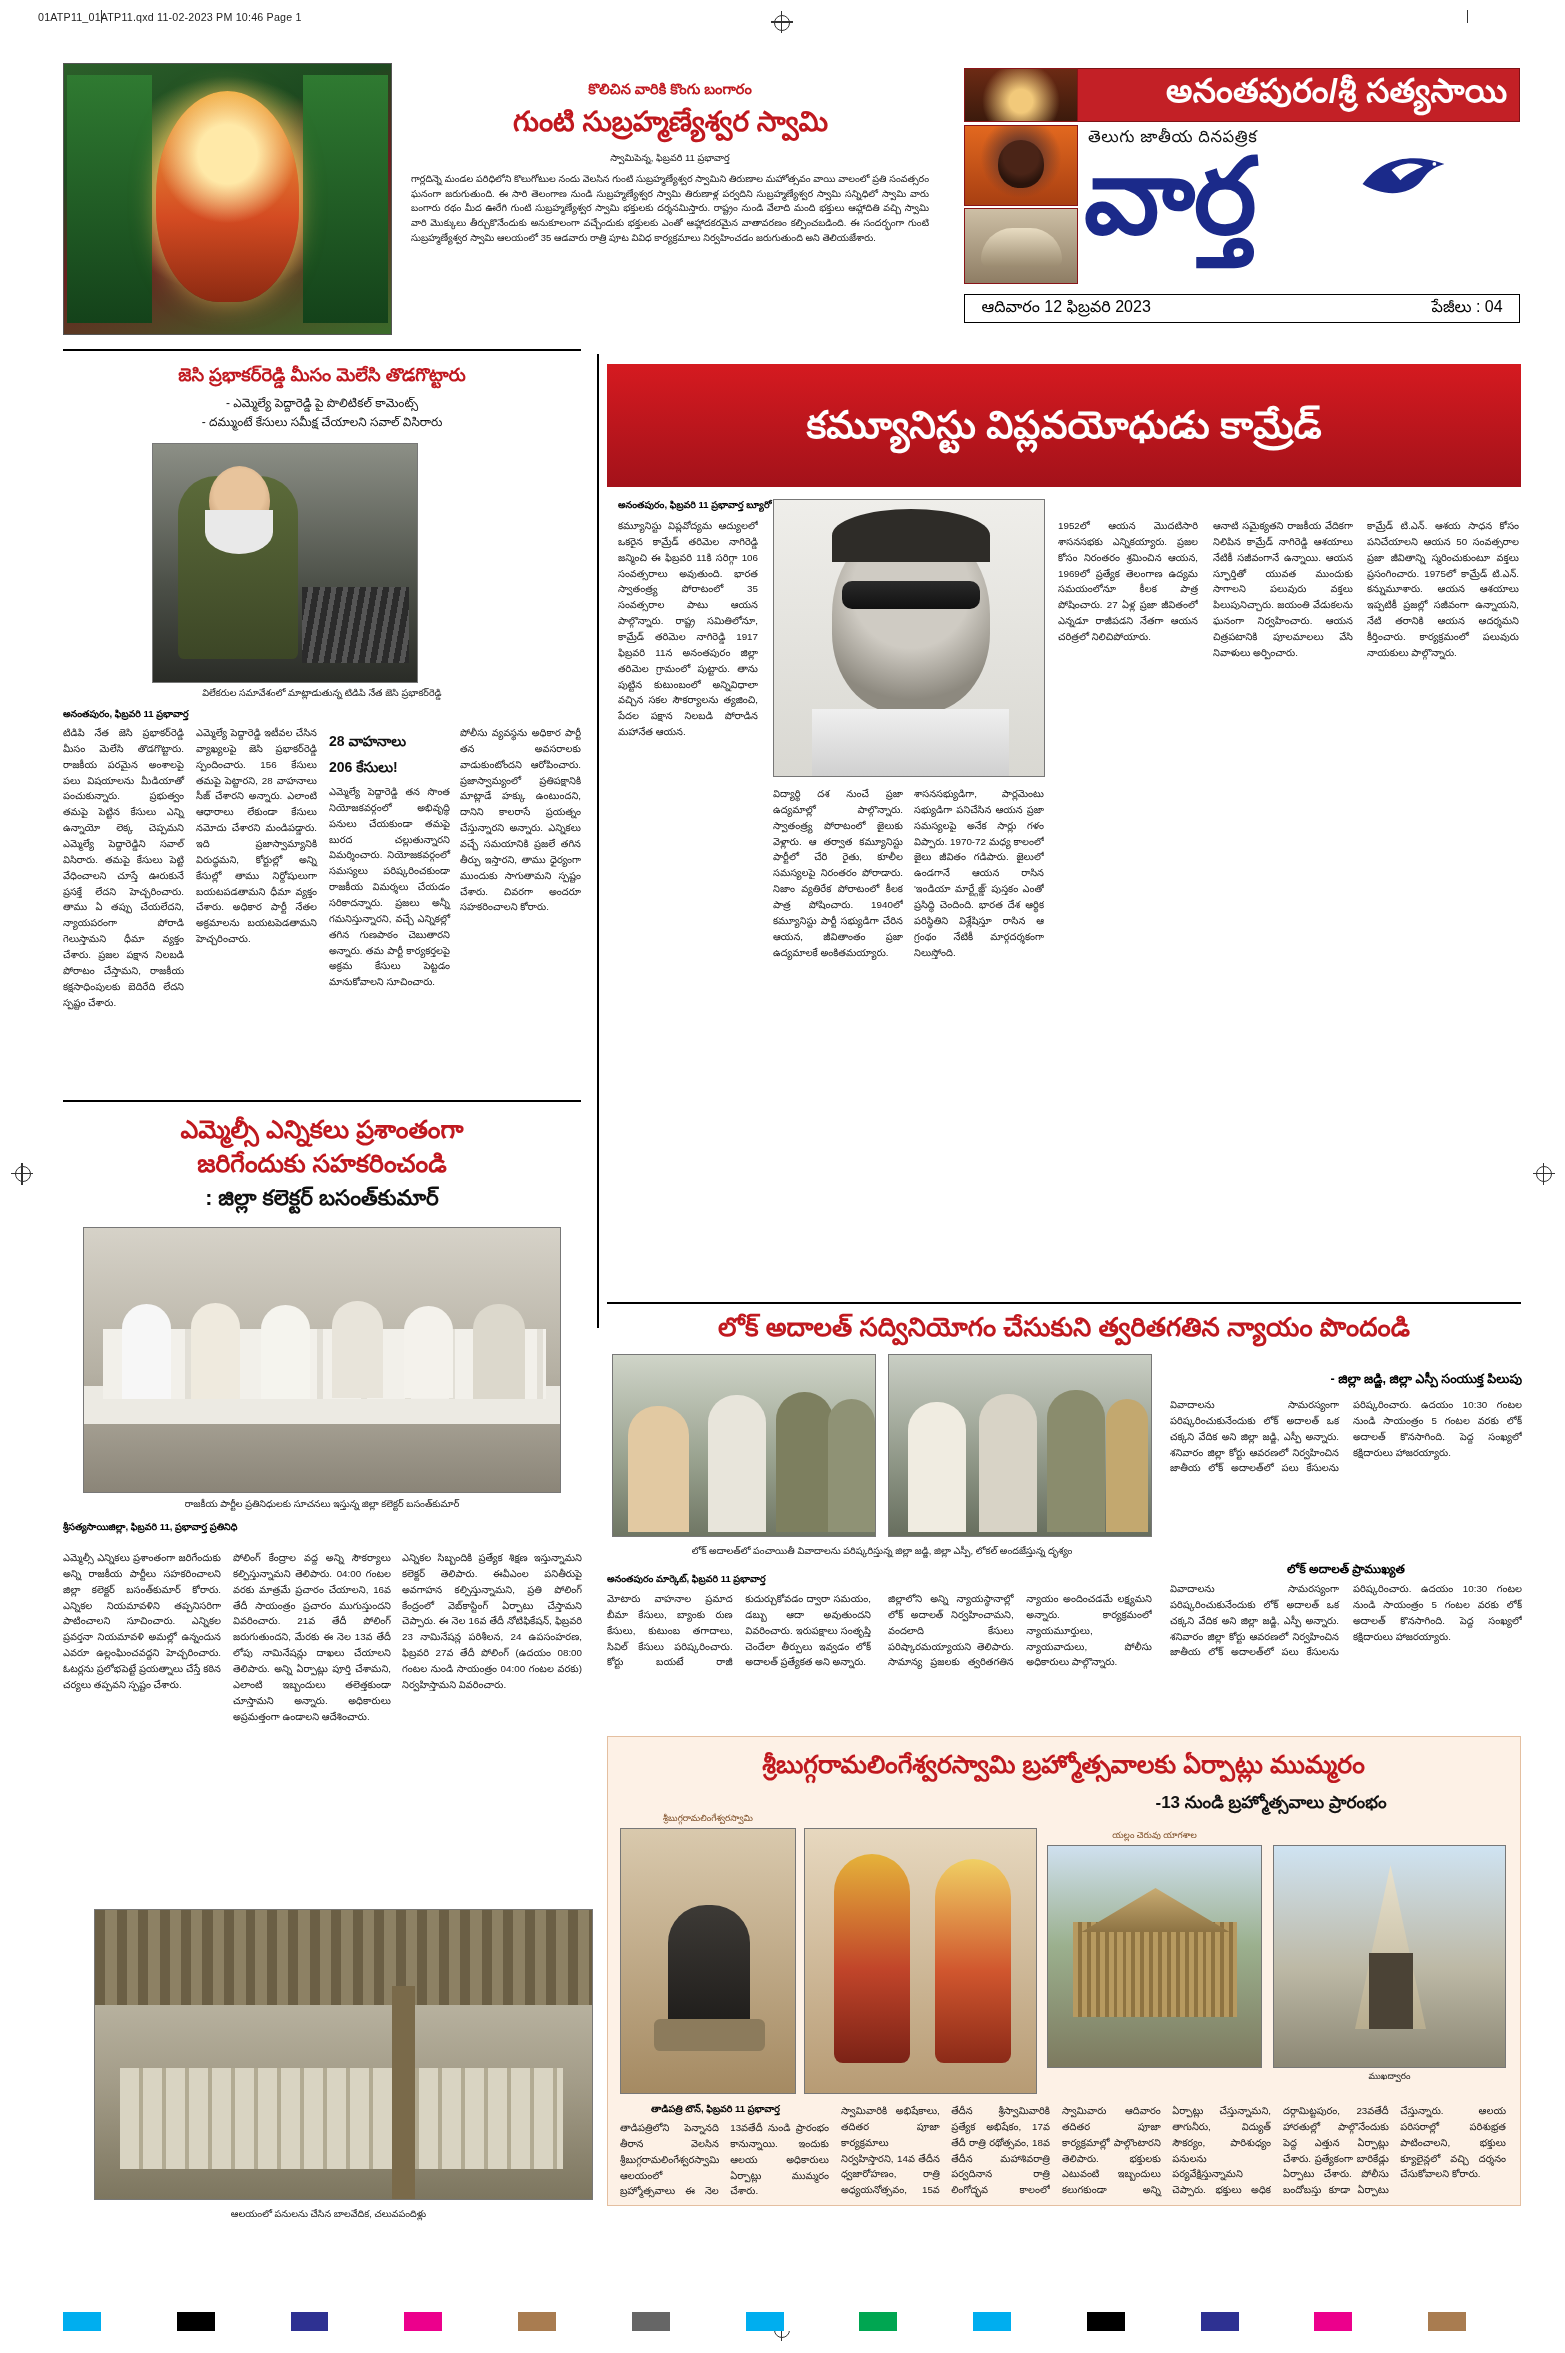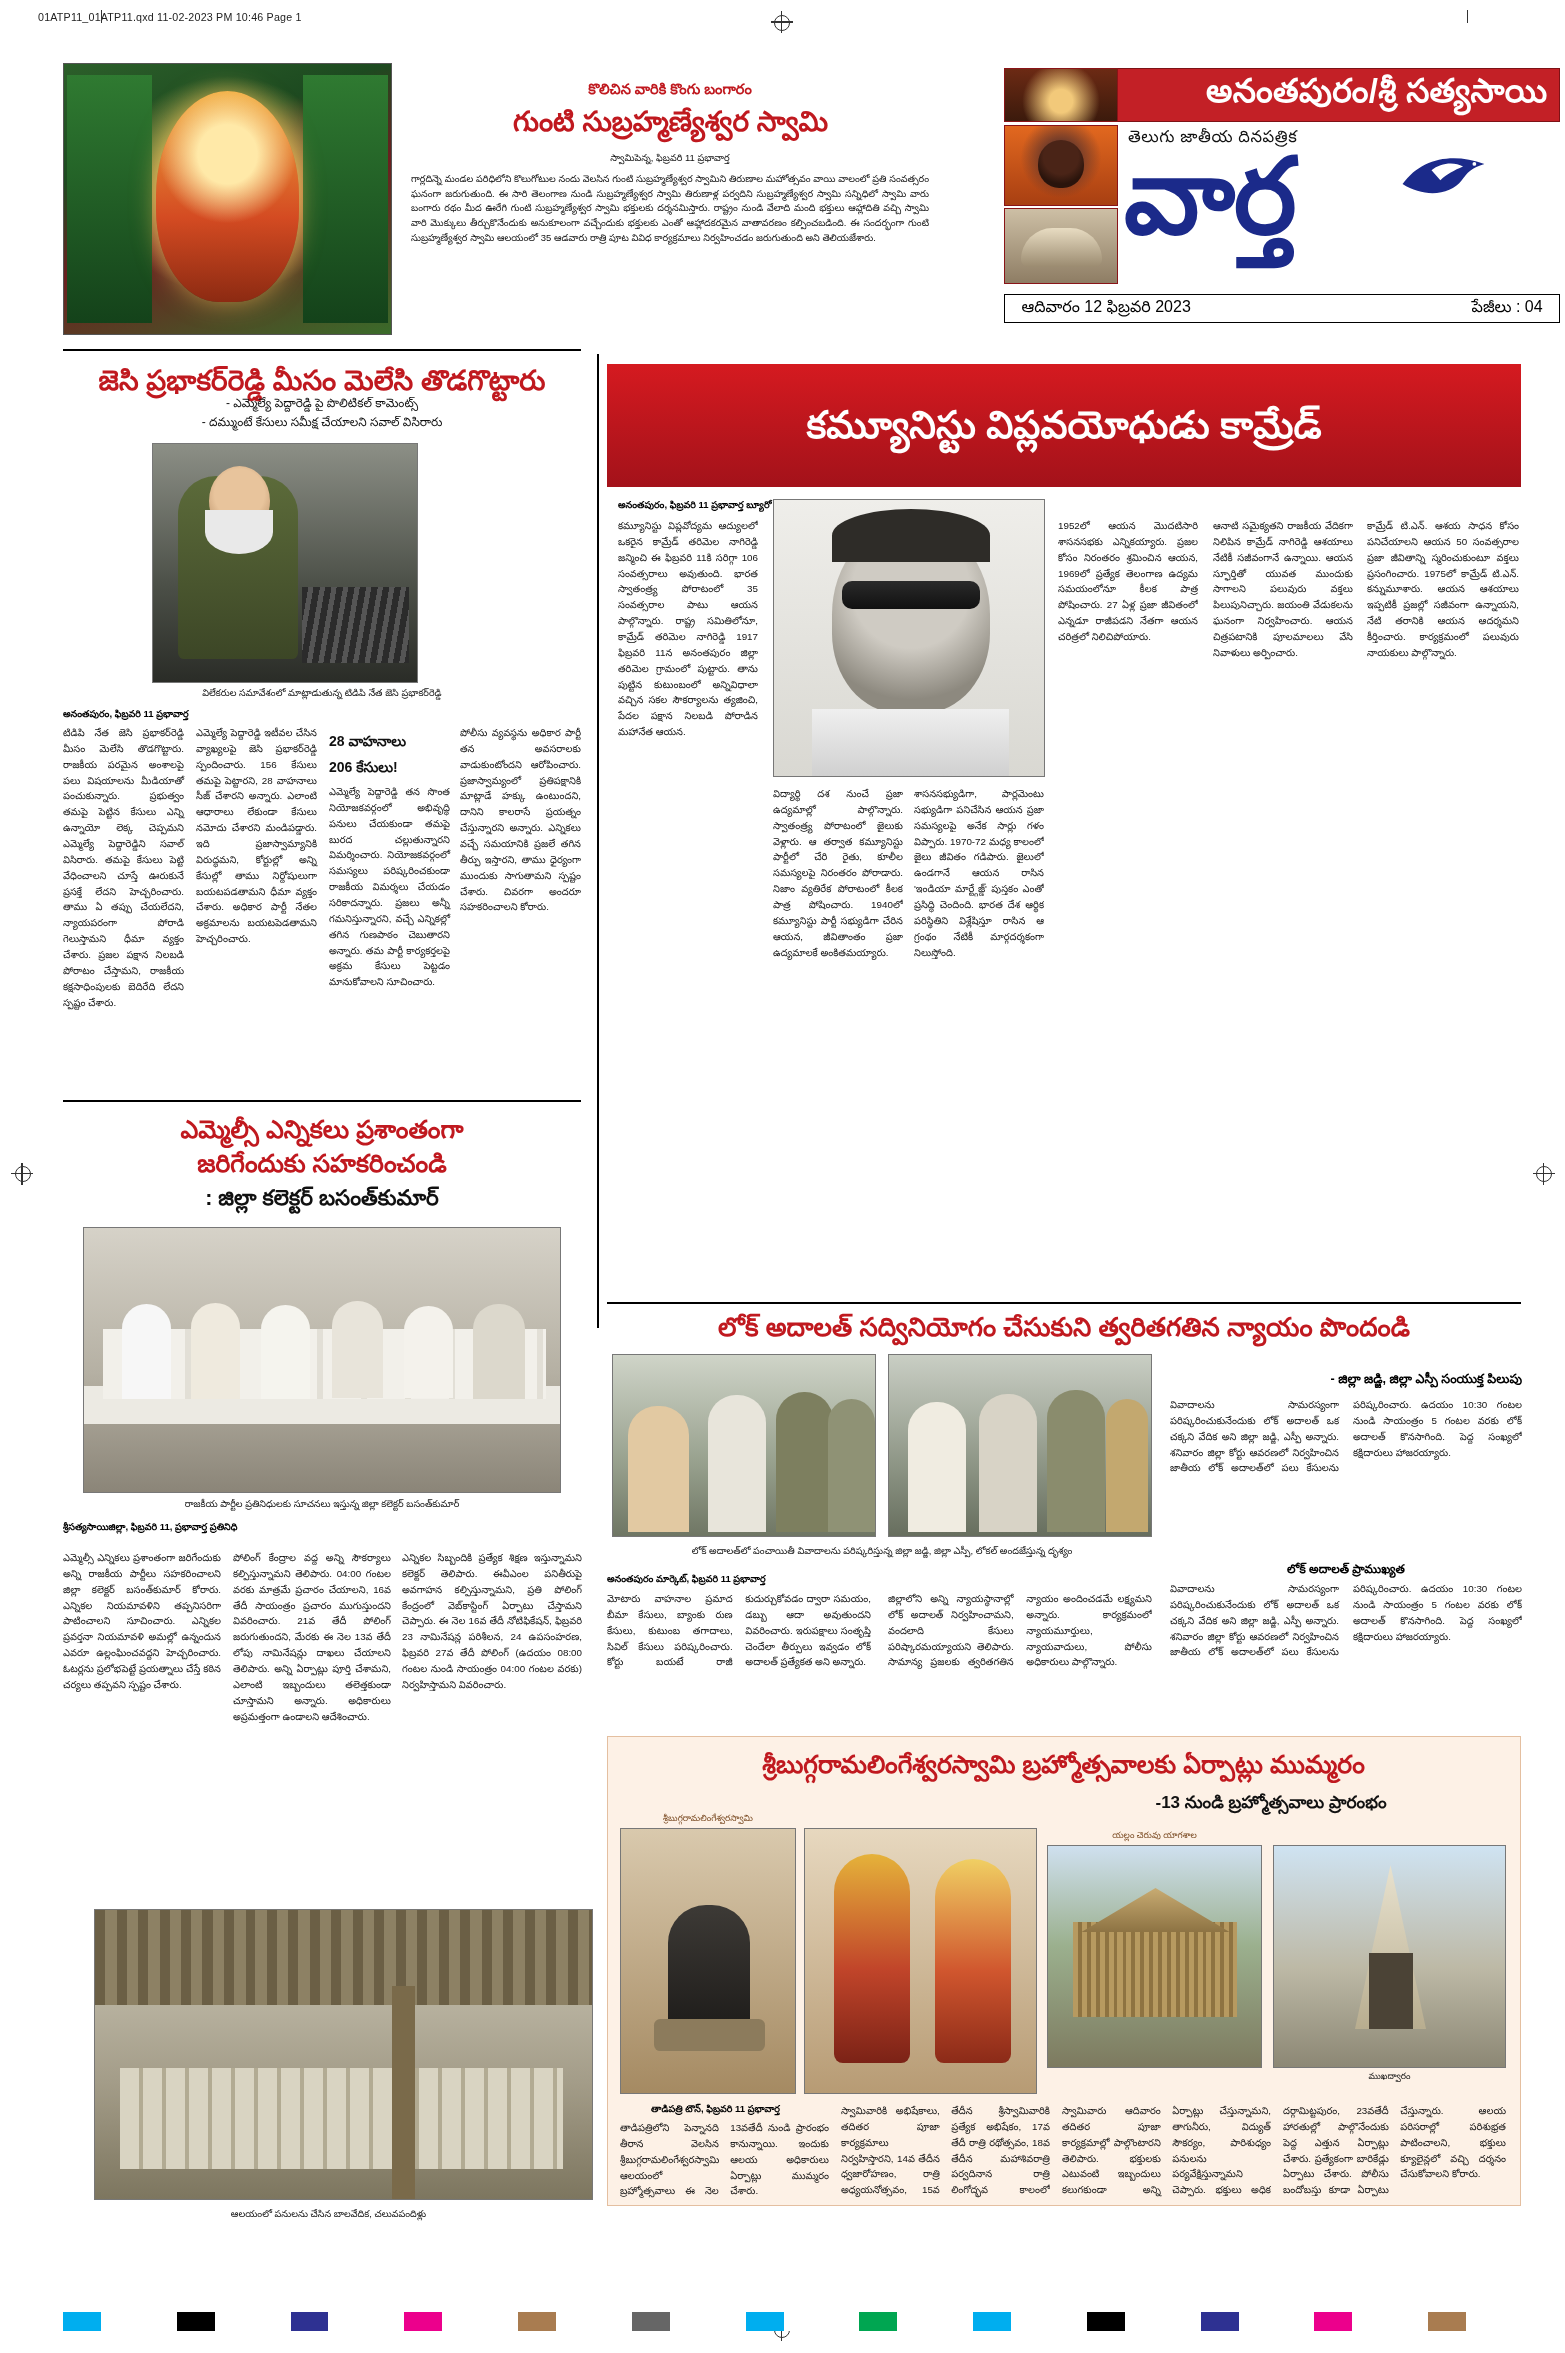--- a/index.html
+++ b/index.html
@@ -50,21 +50,21 @@
     line-height: 1.62;
     text-align: justify;
     color: #111;
   }
   .rule-h { position: absolute; background: #000; }
   .rule-v { position: absolute; background: #000; }
 
   
   #masthead {
     position: absolute;
-    left: 1004px; top: 68px;
+    left: 964px; top: 68px;
     width: 556px; height: 310px;
   }
   .mh-band {
     position: absolute; left: 0; top: 0;
     width: 556px; height: 54px;
     background: #c32026;
     border: 1.3px solid #7d1216;
     display: flex; align-items: center; justify-content: flex-end;
     box-sizing: border-box;
     padding-right: 11.4px;
@@ -248,21 +248,21 @@
       <div class="garland"></div>
   </div>
 
   <div class="txtblock center" style="left:417px; top:81px; width:506px; font-size:14.5px; color:#c0191f; font-weight:bold;">కొలిచిన వారికి కొంగు బంగారం</div>
   <div class="txtblock center" style="left:405px; top:106px; width:531px; font-size:28px; color:#c0191f; font-weight:bold;">గుంటి సుబ్రహ్మణ్యేశ్వర స్వామి</div>
   <div class="txtblock center" style="left:417px; top:152px; width:506px; font-size:9.5px; color:#111;">స్వామిపెన్న, ఫిబ్రవరి 11 ప్రభావార్త</div>
   <div class="txtblock body-col" style="left:411px; top:172px; width:518px; font-size:9.5px; line-height:1.55;">గార్లదిన్నె మండల పరిధిలోని కొలుగోటుల నందు వెలసిన గుంటి సుబ్రహ్మణ్యేశ్వర స్వామిని తిరుణాల మహోత్సవం వాయి వాలంలో ప్రతి సంవత్సరం ఘనంగా జరుగుతుంది. ఈ సారి తెలంగాణ నుండి సుబ్రహ్మణ్యేశ్వర స్వామి తిరుణాళ్ల పర్వదిని సుబ్రహ్మణ్యేశ్వర స్వామి సన్నిధిలో స్వామి వారు బంగారు రథం మీద ఊరేగి గుంటి సుబ్రహ్మణ్యేశ్వర స్వామి భక్తులకు దర్శనమిస్తారు. రాష్ట్రం నుండి వేలాది మంది భక్తులు ఆహ్లాదితి వచ్చి స్వామి వారి మొక్కులు తీర్చుకొనేందుకు అనుకూలంగా వచ్చేందుకు భక్తులకు ఎంతో ఆహ్లాదకరమైన వాతావరణం కల్పించబడింది. ఈ సందర్భంగా గుంటి సుబ్రహ్మణ్యేశ్వర స్వామి ఆలయంలో 35 ఆడవారు రాత్రి పూట వివిధ కార్యక్రమాలు నిర్వహించడం జరుగుతుంది అని తెలియజేశారు.</div>
 
   <div class="rule-h" style="left:63px; top:349px; width:518px; height:1.9px;"></div>
 
-  <div class="txtblock center" style="left:63px; top:365px; width:518px; font-size:28px;text-align:center;">
+  <div class="txtblock center" style="left:63px; top:365px; width:518px; font-size:18px;text-align:center;">
     <span class="hl-red">జెసి ప్రభాకర్‌రెడ్డి మీసం మెలేసి తొడగొట్టారు</span>
   </div>
   <div class="txtblock center" style="left:63px; top:396px; width:518px; font-size:12px; color:#111;">- ఎమ్మెల్యే పెద్దారెడ్డి పై పొలిటికల్ కామెంట్స్</div>
   <div class="txtblock center" style="left:63px; top:415px; width:518px; font-size:12px; color:#111;">- దమ్ముంటే కేసులు సమీక్ష చేయాలని సవాల్ విసిరారు</div>
 
   <div class="photo" style="left:152px; top:443px; width:266px; height:240px;
               background: linear-gradient(#8c8f86,#4b4f47 60%,#2a2c27);">
     <div style="position:absolute; left:25px; top:32px; width:120px; height:183px; border-radius:38px 38px 6.3px 6.3px;
                 background:linear-gradient(#5c6b3a,#3c4626);"></div>
     <div style="position:absolute; left:56px; top:21.5px; width:61px; height:70px; border-radius:50%;

